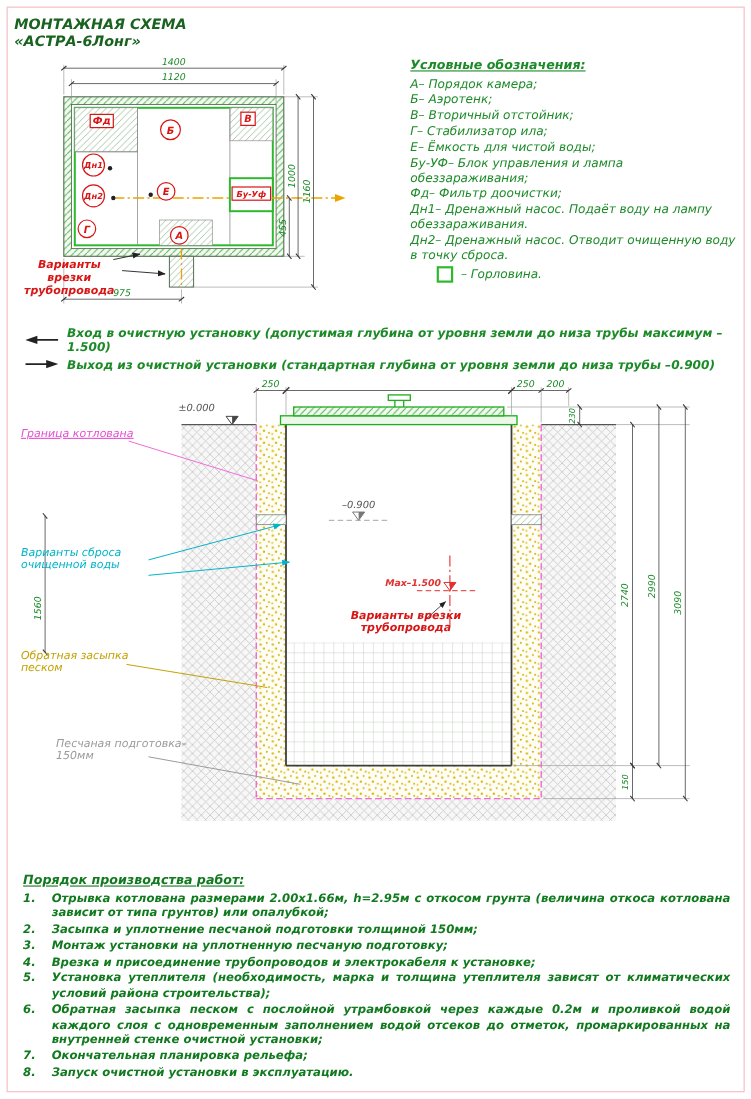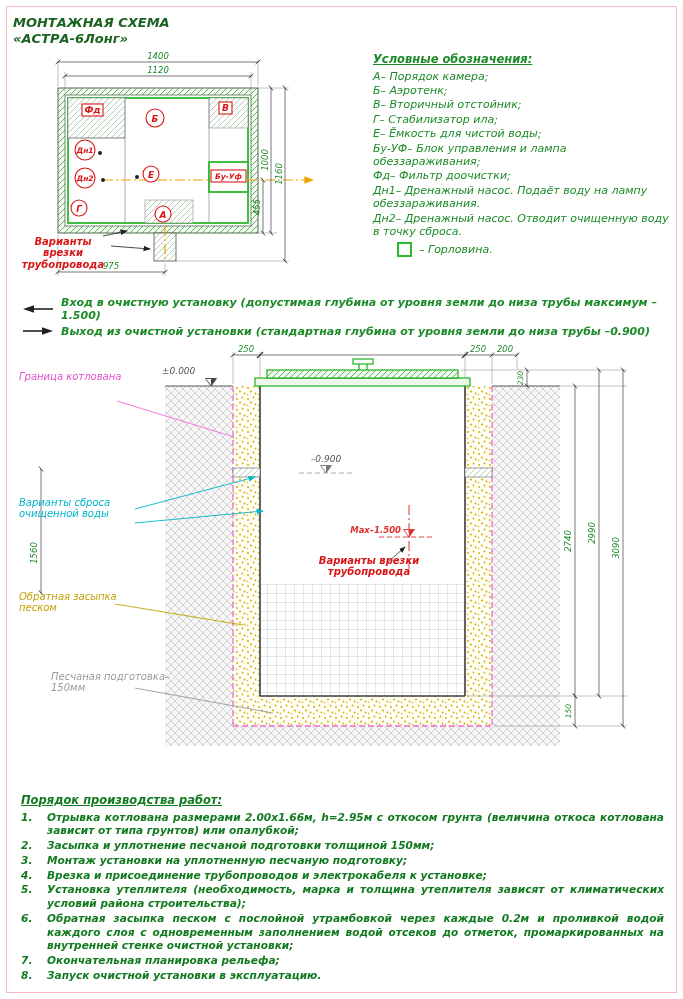--- a/index.html
+++ b/index.html
@@ -14,21 +14,21 @@
   .legend{flex:1;color:#1b8a27;font-style:italic;font-size:11px;padding-left:8px;padding-top:2px;}
   .legend-title{font-weight:bold;text-decoration:underline;margin-bottom:4px;font-size:11.5px;}
   .legend-item{margin-bottom:1px;line-height:1.22;}
   .gorl-row{display:flex;align-items:center;margin-top:4px;margin-left:24px;}
   .gorl-box{width:11px;height:11px;border:2.5px solid #2db82d;margin-right:7px;flex:none;}
   .notes{margin:4px 0 2px 10px;color:#1b8a27;font-style:italic;font-size:11px;font-weight:bold;}
   .note-row{display:flex;align-items:center;gap:8px;margin-bottom:3px;}
   .note-row svg{flex:none;}
   .section-wrap{position:relative;width:660px;height:448px;margin-top:2px;margin-left:2px;}
   .slabel{position:absolute;font-style:italic;font-size:10px;line-height:1.18;}
-  .lbl-pit{left:4px;top:30px;color:#e44fd0;}
+  .lbl-pit{left:4px;top:48px;color:#e44fd0;text-decoration:underline;}
   .lbl-discharge{left:4px;top:156px;width:112px;color:#00b4c8;}
   .lbl-backfill{left:4px;top:250px;width:104px;color:#c3a100;}
   .lbl-sand{left:4px;top:330px;width:128px;color:#9a9a9a;margin-left:32px;}
   .lbl-pipe{left:297px;top:214px;width:114px;color:#d81616;font-weight:bold;text-align:center;}
   .work{margin:4px 6px 0 8px;color:#117a1f;font-style:italic;}
   .work-title{font-weight:bold;text-decoration:underline;font-size:11.5px;margin-bottom:4px;}
   .work ol{margin:0;padding:0;list-style:none;counter-reset:wi;}
   .work li{counter-increment:wi;display:flex;font-size:10.6px;line-height:1.3;margin-bottom:1px;font-weight:bold;}
   .work li::before{content:counter(wi) ".";width:26px;flex:none;}
   .wtext{flex:1;text-align:justify;}

